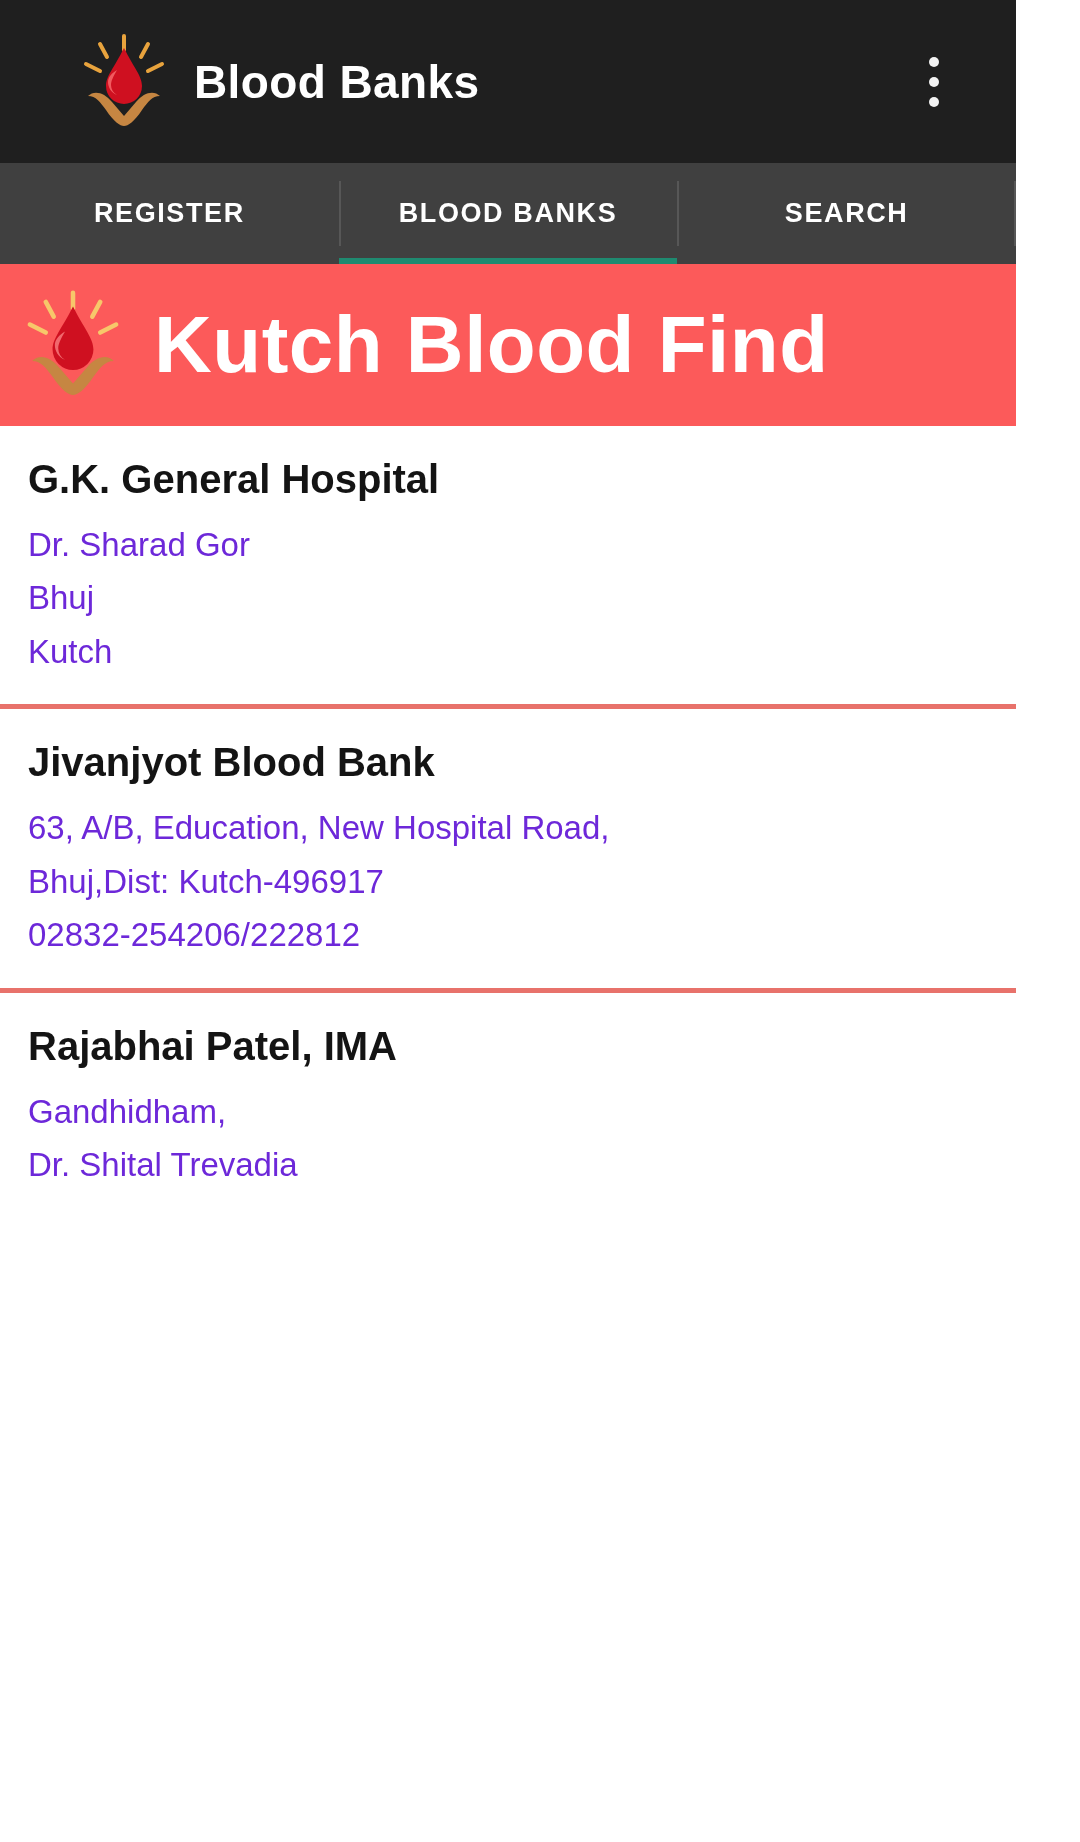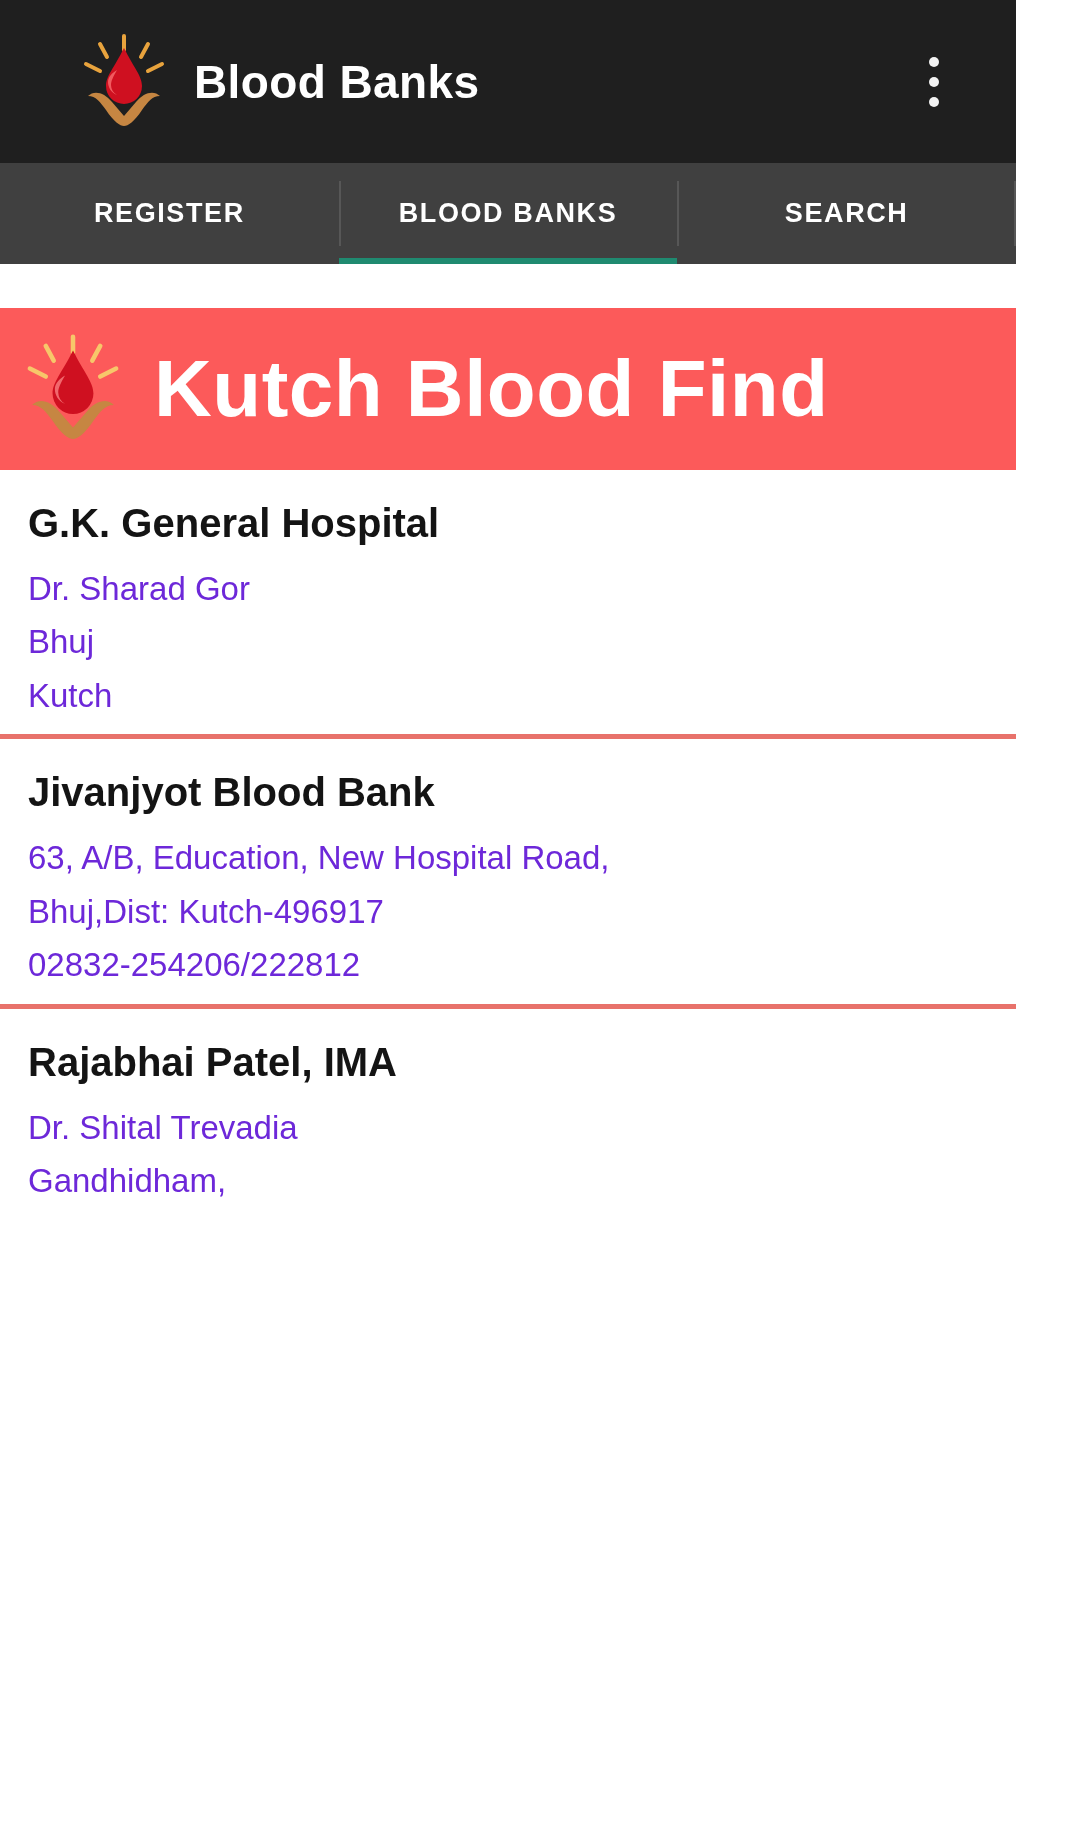--- a/index.html
+++ b/index.html
@@ -101,21 +101,20 @@
   }
 
   
   .banner {
     height: 162px;
     background: #fc5a5a;
     display: flex;
     align-items: center;
     overflow: hidden;
     position: relative;
-    margin-top: 44px;
   }
   .banner-logo {
     width: 118px;
     height: 118px;
     margin-left: 14px;
     flex: 0 0 auto;
   }
   .banner-text {
     color: #ffffff;
     font-size: 80px;
@@ -124,21 +123,21 @@
     margin-left: 22px;
     white-space: nowrap;
     line-height: 1;
   }
 
   
   .list {
     background: #ffffff;
   }
   .bank-item {
-    padding: 30px 28px 12px 28px;
+    padding: 30px 28px 26px 28px;
     border-bottom: 5px solid #e8726b;
     background: #ffffff;
   }
   .bank-item:last-child { border-bottom: none; }
   .bank-name {
     font-size: 40px;
     font-weight: bold;
     color: #141414;
     margin-bottom: 16px;
     line-height: 1.15;
@@ -220,18 +219,18 @@
     <div class="bank-item">
       <div class="bank-name">Jivanjyot Blood Bank</div>
       <div class="bank-line">63, A/B, Education, New Hospital Road,</div>
       <div class="bank-line">Bhuj,Dist: Kutch-496917</div>
       <div class="bank-line">02832-254206/222812</div>
     </div>
 
 
     <div class="bank-item">
       <div class="bank-name">Rajabhai Patel, IMA</div>
+      <div class="bank-line">Gandhidham,</div>
       <div class="bank-line">Dr. Shital Trevadia</div>
-      <div class="bank-line">Gandhidham,</div>
     </div>
 
   </div>
 </div>
 
 </body></html>

